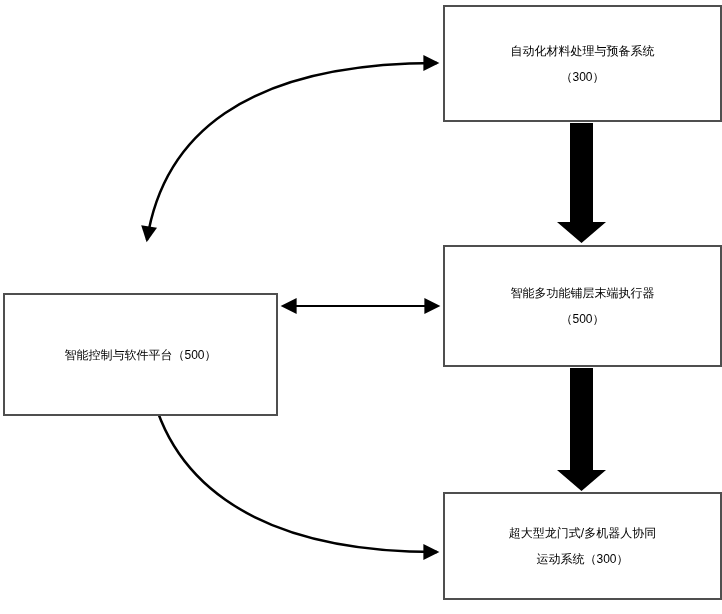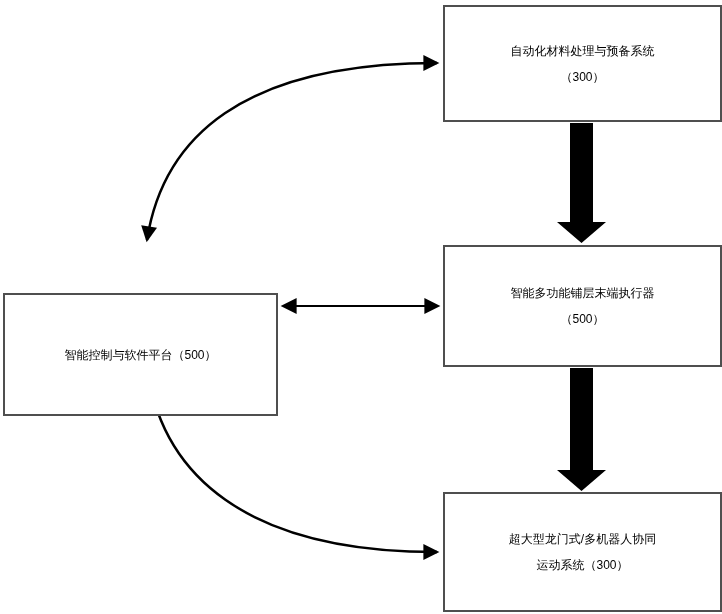--- a/index.html
+++ b/index.html
@@ -32,21 +32,21 @@
     flex-direction: column;
     justify-content: center;
     align-items: center;
     text-align: right;
     color: var(--text-color);
     font-size: 12px;
     line-height: 26px;
   }
   #n200 { left: 443px; top: 5px;   width: 279px; height: 117px; }
   #n300 { left: 443px; top: 245px; width: 279px; height: 122px; }
-  #n400 { left: 443px; top: 492px; width: 279px; height: 120px; }
+  #n400 { left: 443px; top: 492px; width: 279px; height: 108px; }
   #n500 { left: 3px;   top: 245px; width: 275px; height: 123px; margin-top: 48px; }
   .curve {
     fill: none;
     stroke: var(--arrow-color);
     stroke-width: 2.5;
   }
   .straight {
     stroke: var(--arrow-color);
     stroke-width: 2;
   }

